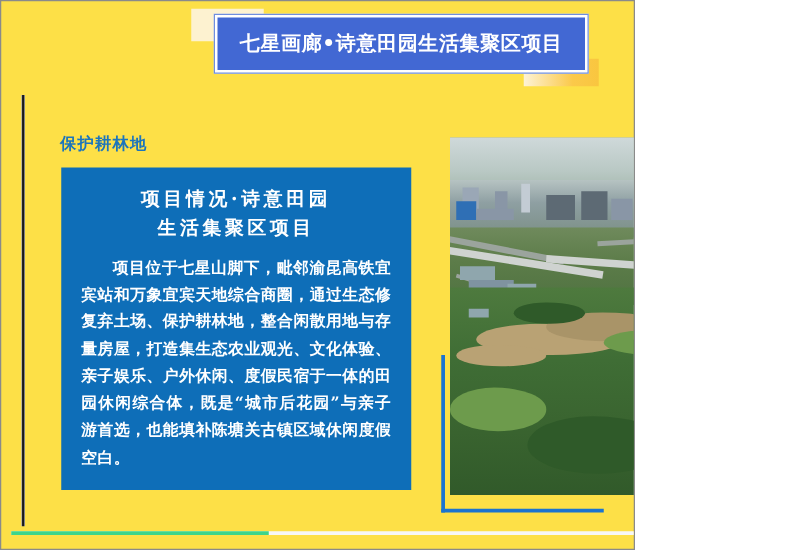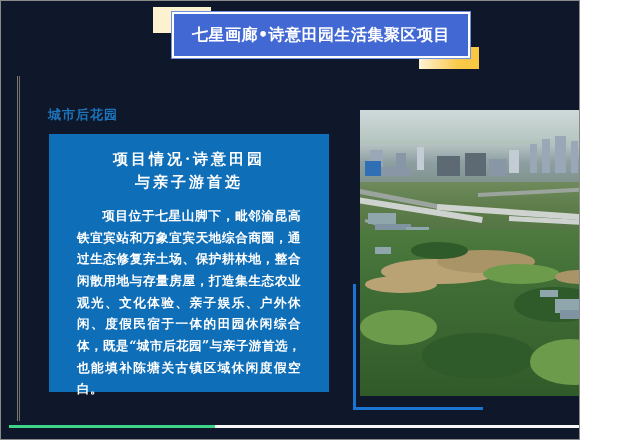--- a/index.html
+++ b/index.html
@@ -3,22 +3,22 @@
 <meta charset="utf-8">
 <style>
   html,body{margin:0;padding:0;}
   body{
     width:640px;height:440px;overflow:hidden;
     background:#ffffff;
     font-family:"Liberation Sans","DejaVu Sans",sans-serif;
   }
   .slide{
     position:relative;
-    width:580px;height:440px;
-    background:#0f172a;
+    width:508px;height:440px;
+    background:#fde047;
     box-sizing:border-box;
     border:1px solid #8a8a8a;
     overflow:hidden;
   }
 
   
   .title-zone{
     position:absolute;left:0;top:0;width:640px;height:68px;
   }
   .deco-cream{
@@ -86,21 +86,21 @@
   }
   .panel-title .line{display:block;}
   .panel-body{
     color:#ffffff;
     font-size:12.6px;
     font-weight:bold;
     line-height:1.72;
     text-align:justify;
     text-align-last:left;
     letter-spacing:0.4px;
-    margin:12px;
+    margin:0;
     text-indent:2em;
     font-family:"DejaVu Serif","Liberation Serif",serif;
   }
 
   
   .photo-bracket{
     position:absolute;left:352px;top:283px;width:130px;height:126px;
     border-left:3px solid #1b74d0;
     border-bottom:3px solid #1b74d0;
     box-sizing:border-box;
@@ -175,26 +175,26 @@
     <div class="title-outer">
       <div class="title-box">
         <span class="title-text">七星画廊•诗意田园生活集聚区项目</span>
       </div>
     </div>
   </div>
 
   <div class="rail rail-left"></div>
   <div class="rail rail-right"></div>
 
-  <div class="section-heading">城市后花园</div>
+  <div class="section-heading">保护耕林地</div>
 
   <div class="blue-panel">
     <div class="panel-title">
       <span class="line">项目情况·诗意田园</span>
-      <span class="line">与亲子游首选</span>
+      <span class="line">生活集聚区项目</span>
     </div>
     <p class="panel-body">项目位于七星山脚下，毗邻渝昆高铁宜宾站和万象宜宾天地综合商圈，通过生态修复弃土场、保护耕林地，整合闲散用地与存量房屋，打造集生态农业观光、文化体验、亲子娱乐、户外休闲、度假民宿于一体的田园休闲综合体，既是“城市后花园”与亲子游首选，也能填补陈塘关古镇区域休闲度假空白。</p>
   </div>
 
   <div class="photo-bracket"></div>
 
   <div class="photo-frame" title="七星山片区航拍全景：远处城市高楼与高铁高架，近处丘陵林地与农房">
     <div class="photo">
       <div class="p-sky"></div>
       <div class="p-city"></div>

